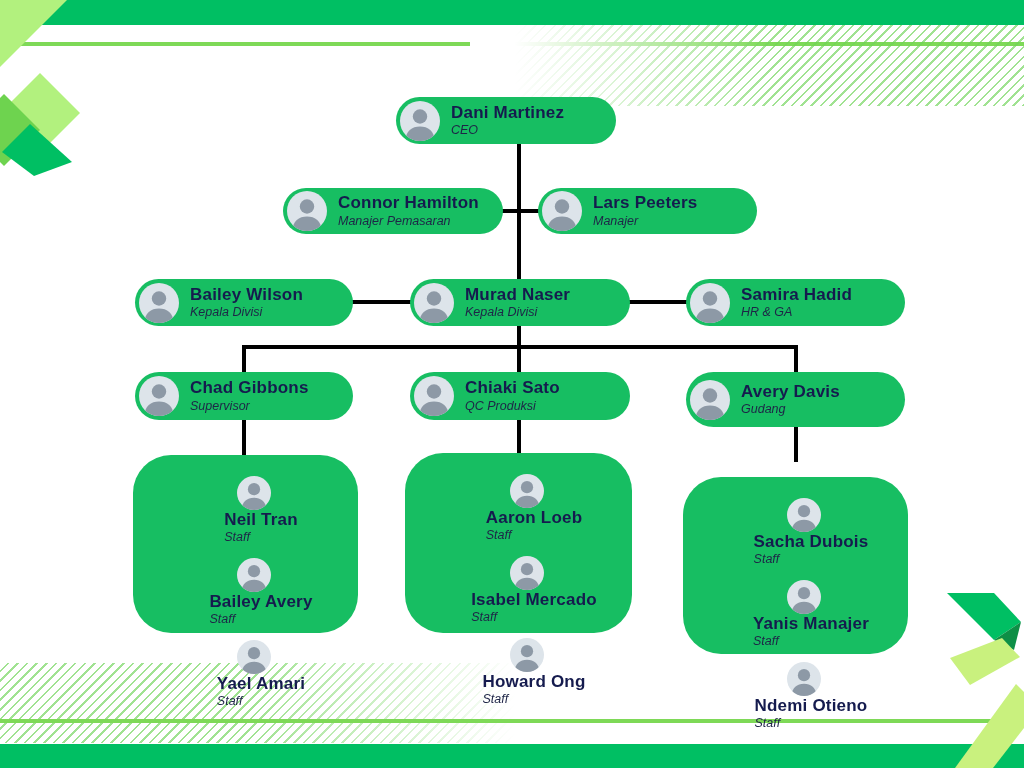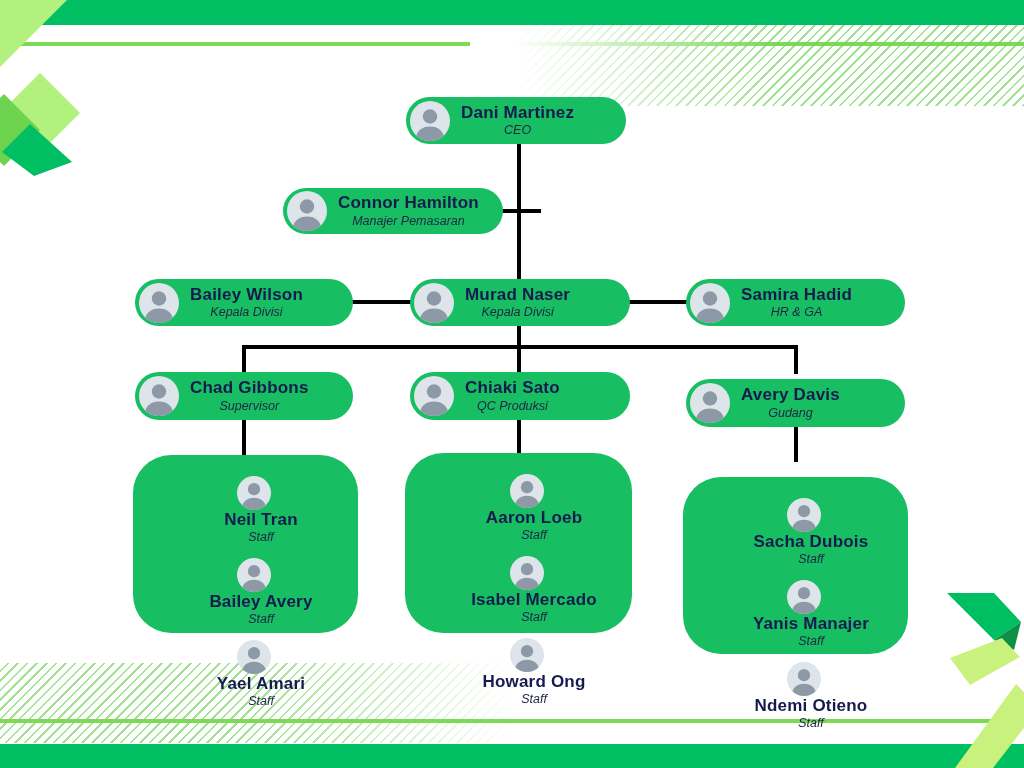--- a/index.html
+++ b/index.html
@@ -31,21 +31,21 @@
   
   .c{position:absolute;background:#000;z-index:1;}
 
   
   .pill{position:absolute;display:flex;align-items:center;background:var(--pill);
         border-radius:40px;z-index:2;padding-left:4px;box-sizing:border-box;}
   .avatar{width:40px;height:40px;border-radius:50%;overflow:hidden;flex:none;display:block;}
   .avatar svg{display:block;}
   .pill .txt{margin-left:11px;min-width:0;}
   .name{font-weight:700;font-size:17px;color:var(--ink);line-height:1.12;letter-spacing:.2px;white-space:nowrap;}
-  .role{font-style:italic;font-size:12.5px;color:#1E2547;line-height:1.2;margin-top:1px;white-space:nowrap;text-align:center;}
+  .role{font-style:italic;font-size:12.5px;color:#1E2547;line-height:1.2;margin-top:1px;white-space:nowrap;}
 
   
   .box{position:absolute;background:var(--pill);border-radius:38px;z-index:2;box-sizing:border-box;
        padding:21px 0 0 17px;display:flex;flex-direction:column;gap:13px;}
   .member{display:flex;align-items:center;flex-direction:column;}
   .member .avatar{width:34px;height:34px;}
   .member .txt{margin-left:14px;}
 </style>
 </head>
 <body>
@@ -77,21 +77,21 @@
   <div class="c" style="left:500px;top:209px;width:41px;height:4px;"></div>
   <div class="c" style="left:351px;top:300px;width:63px;height:4px;"></div>
   <div class="c" style="left:627px;top:300px;width:63px;height:4px;"></div>
   <div class="c" style="left:242px;top:345px;width:556px;height:4px;"></div>
   <div class="c" style="left:242px;top:345px;width:4px;height:29px;"></div>
   <div class="c" style="left:794px;top:345px;width:4px;height:29px;"></div>
   <div class="c" style="left:242px;top:418px;width:4px;height:39px;"></div>
   <div class="c" style="left:517px;top:418px;width:4px;height:38px;"></div>
   <div class="c" style="left:794px;top:418px;width:4px;height:44px;"></div>
 
-  <div class="pill" style="left:406px;top:97px;width:220px;height:47px;">
+  <div class="pill" style="left:396px;top:97px;width:220px;height:47px;">
     <span class="avatar">
       <svg viewBox="0 0 40 40" width="40" height="40">
           <rect width="40" height="40" fill="#dde4ea"></rect>
           <circle cx="20" cy="15.5" r="7.2" fill="#8d99a6"></circle>
           <path d="M5.5 40 C5.5 30 12 25.5 20 25.5 C28 25.5 34.5 30 34.5 40 Z" fill="#8d99a6"></path>
         </svg>
     </span>
     <span class="txt">
         <span class="name" style="display:block">Dani Martinez</span>
     <span class="role" style="display:block">CEO</span>
@@ -104,20 +104,33 @@
           <rect width="40" height="40" fill="#dde4ea"></rect>
           <circle cx="20" cy="15.5" r="7.2" fill="#8d99a6"></circle>
           <path d="M5.5 40 C5.5 30 12 25.5 20 25.5 C28 25.5 34.5 30 34.5 40 Z" fill="#8d99a6"></path>
         </svg>
     </span>
     <span class="txt">
         <span class="name" style="display:block">Connor Hamilton</span>
     <span class="role" style="display:block">Manajer Pemasaran</span>
       </span>
   </div>
+  <div class="pill" style="left:538px;top:188px;width:219px;height:46px;">
+    <span class="avatar">
+      <svg viewBox="0 0 40 40" width="40" height="40">
+          <rect width="40" height="40" fill="#dde4ea"></rect>
+          <circle cx="20" cy="15.5" r="7.2" fill="#8d99a6"></circle>
+          <path d="M5.5 40 C5.5 30 12 25.5 20 25.5 C28 25.5 34.5 30 34.5 40 Z" fill="#8d99a6"></path>
+        </svg>
+    </span>
+    <span class="txt">
+        <span class="name" style="display:block">Lars Peeters</span>
+    <span class="role" style="display:block">Manajer</span>
+      </span>
+  </div>
 
   <div class="pill" style="left:135px;top:279px;width:218px;height:47px;">
     <span class="avatar">
       <svg viewBox="0 0 40 40" width="40" height="40">
           <rect width="40" height="40" fill="#dde4ea"></rect>
           <circle cx="20" cy="15.5" r="7.2" fill="#8d99a6"></circle>
           <path d="M5.5 40 C5.5 30 12 25.5 20 25.5 C28 25.5 34.5 30 34.5 40 Z" fill="#8d99a6"></path>
         </svg>
     </span>
     <span class="txt">
@@ -171,21 +184,21 @@
           <rect width="40" height="40" fill="#dde4ea"></rect>
           <circle cx="20" cy="15.5" r="7.2" fill="#8d99a6"></circle>
           <path d="M5.5 40 C5.5 30 12 25.5 20 25.5 C28 25.5 34.5 30 34.5 40 Z" fill="#8d99a6"></path>
         </svg>
     </span>
     <span class="txt">
         <span class="name" style="display:block">Chiaki Sato</span>
     <span class="role" style="display:block">QC Produksi</span>
       </span>
   </div>
-  <div class="pill" style="left:686px;top:372px;width:219px;height:48px;margin-top:7px;">
+  <div class="pill" style="left:686px;top:372px;width:219px;height:55px;">
     <span class="avatar">
       <svg viewBox="0 0 40 40" width="40" height="40">
           <rect width="40" height="40" fill="#dde4ea"></rect>
           <circle cx="20" cy="15.5" r="7.2" fill="#8d99a6"></circle>
           <path d="M5.5 40 C5.5 30 12 25.5 20 25.5 C28 25.5 34.5 30 34.5 40 Z" fill="#8d99a6"></path>
         </svg>
     </span>
     <span class="txt">
         <span class="name" style="display:block">Avery Davis</span>
     <span class="role" style="display:block">Gudang</span>

